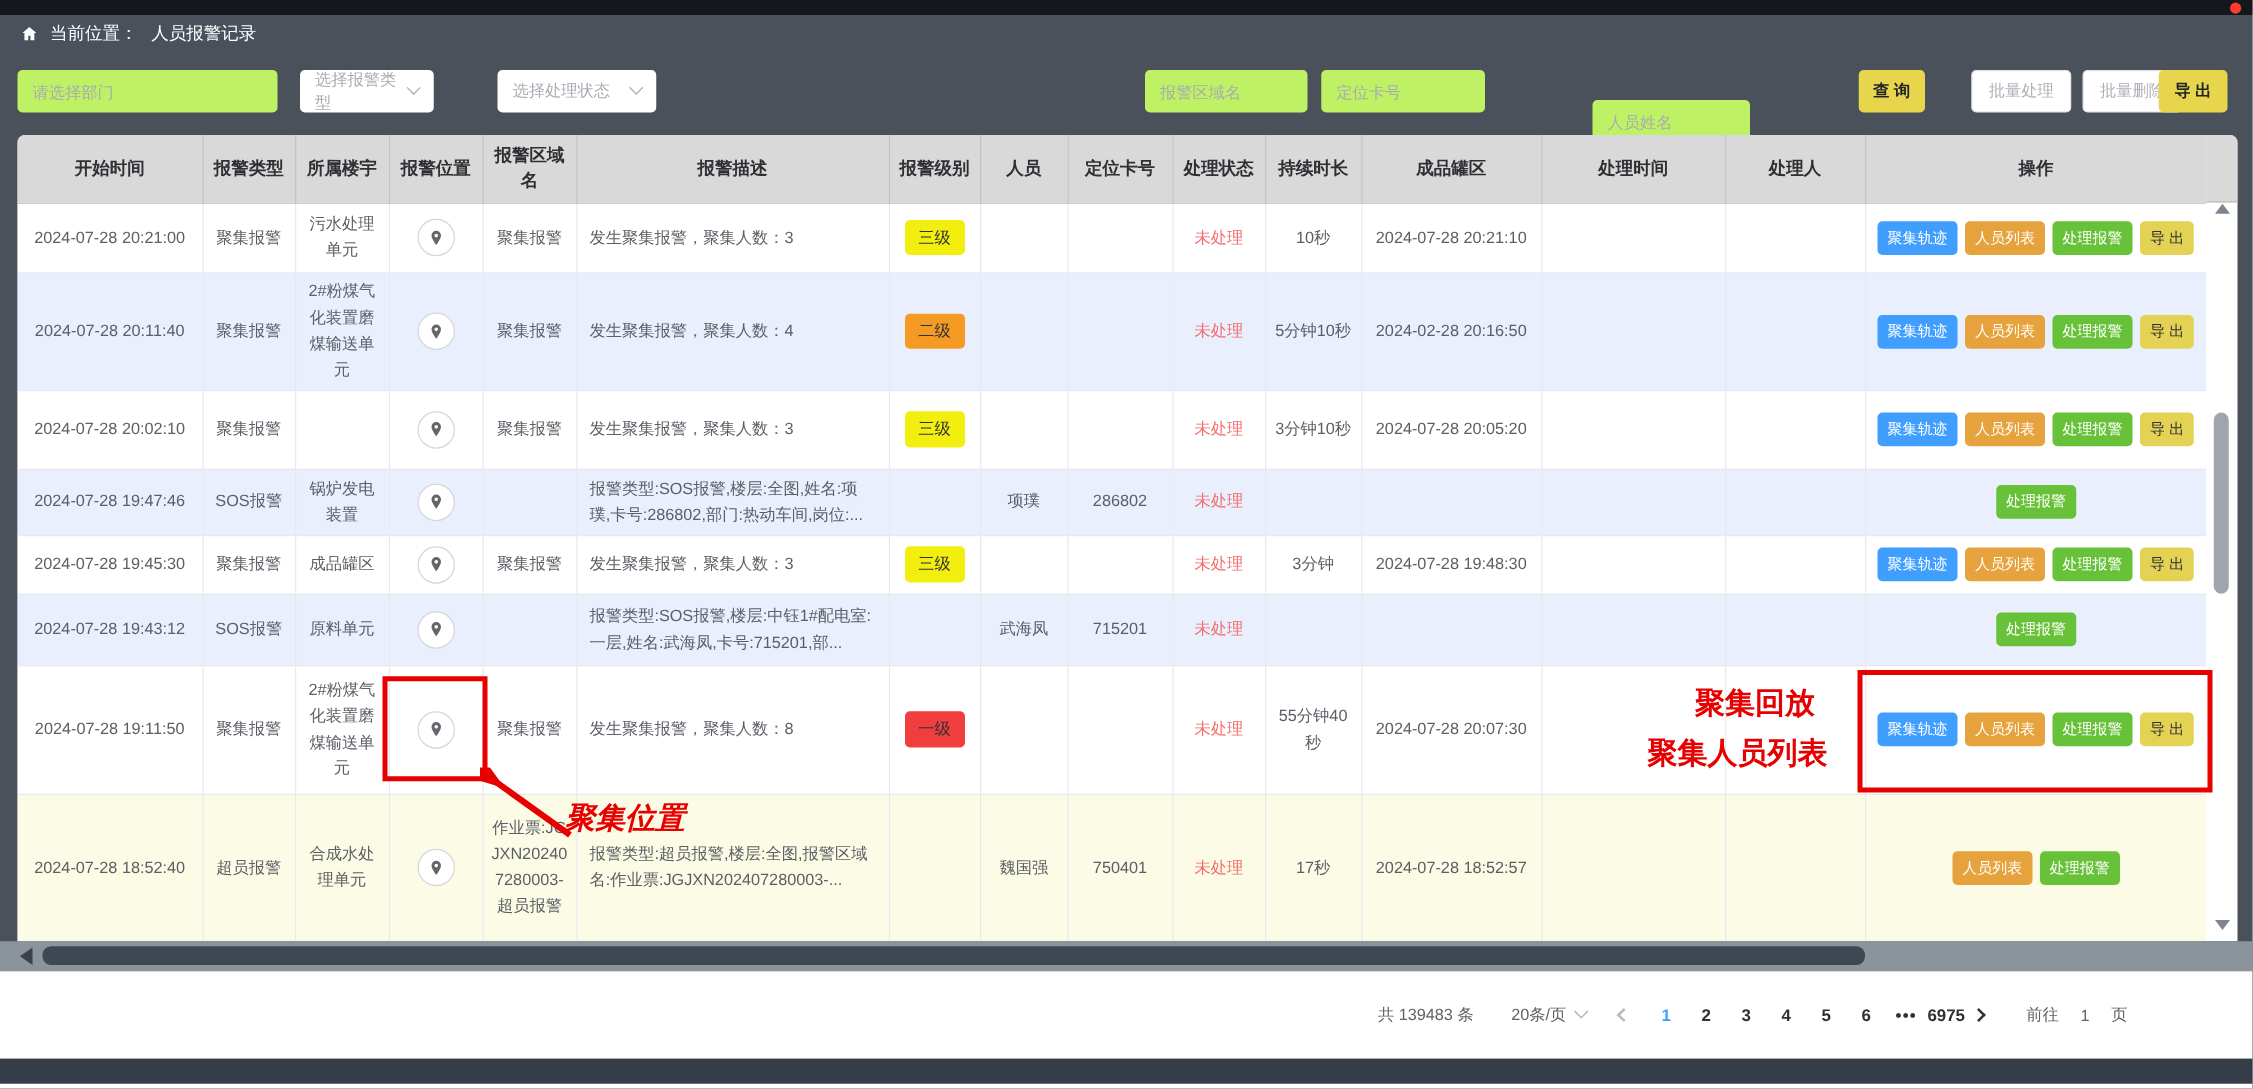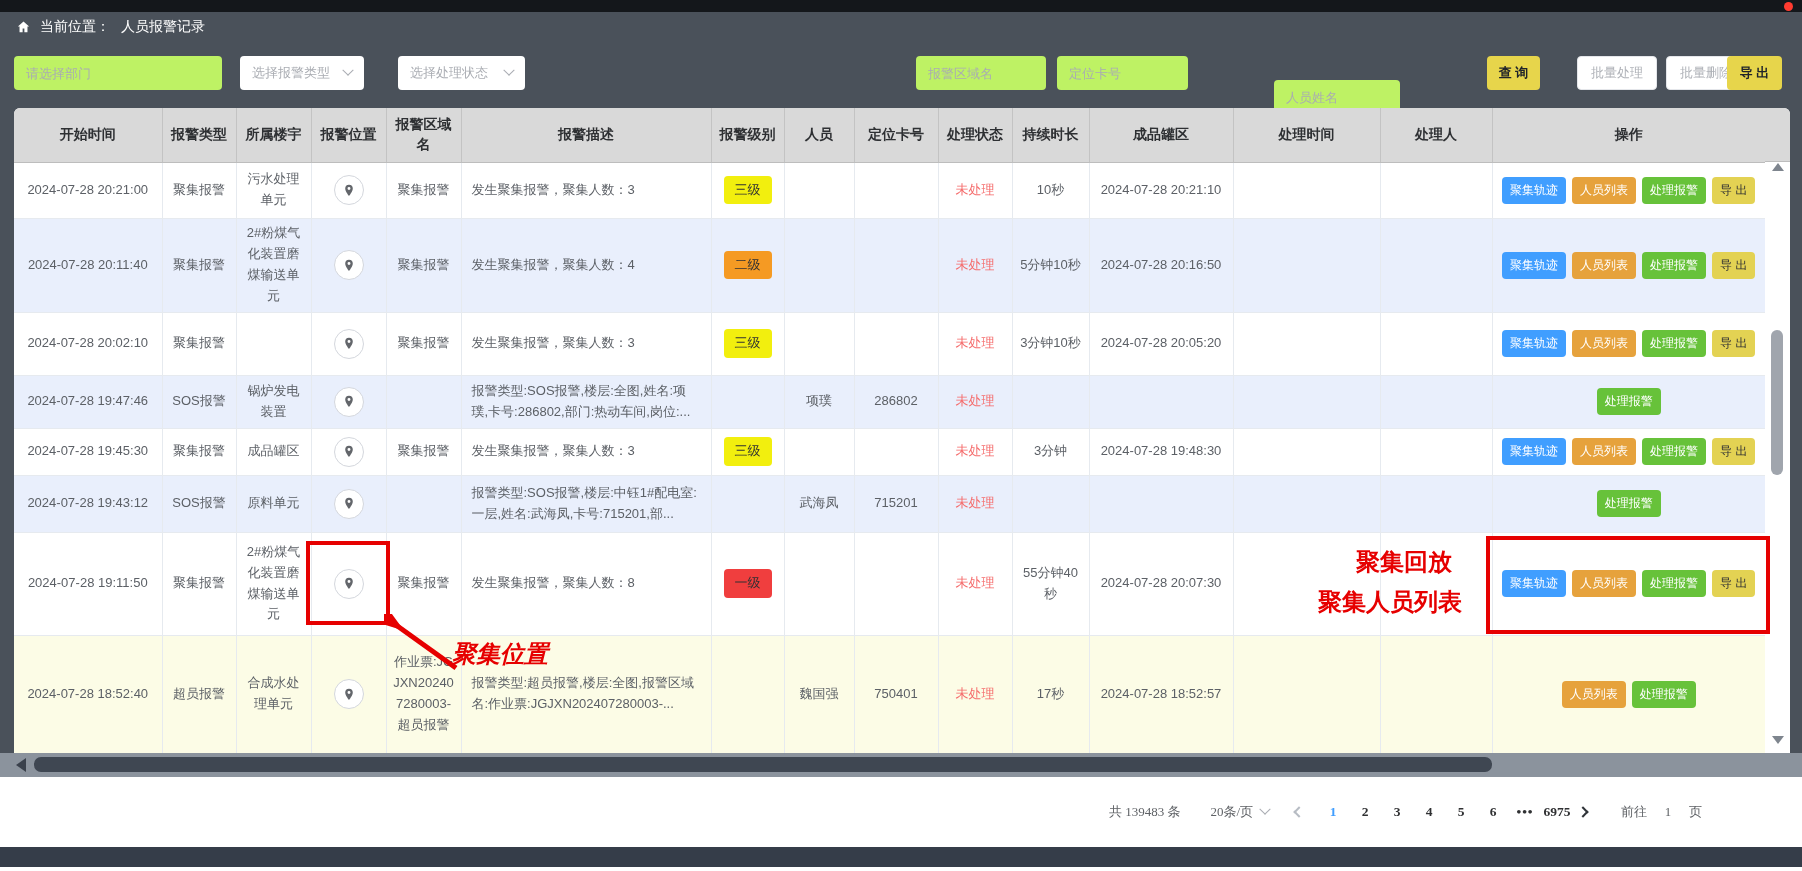--- a/index.html
+++ b/index.html
@@ -54,21 +54,21 @@
 
   
   .vs-thumb { position:absolute; left:1771px; top:330px; width:12px; height:145px; border-radius:6px; background:#a0a5ad; cursor:pointer; }
   .tri-up   { position:absolute; left:1772px; top:163px;  width:0; height:0; border-left:6px solid transparent; border-right:6px solid transparent; border-bottom:8px solid #7e858e; cursor:pointer; }
   .tri-down { position:absolute; left:1772px; top:736px; width:0; height:0; border-left:6px solid transparent; border-right:6px solid transparent; border-top:8px solid #7e858e; cursor:pointer; }
 
   
   .hstrip { position:absolute; left:0; top:753px; width:1802px; height:24px; background:#8b939d; }
   .tri-left { position:absolute; left:16px; top:758px; width:0; height:0; border-top:7px solid transparent; border-bottom:7px solid transparent; border-right:10px solid #3a414c; cursor:pointer; }
   .h-thumb { position:absolute; left:34px; top:757px; width:1458px; height:15px; border-radius:7px; background:#3f4752; cursor:pointer; }
-  .pagebar { position:absolute; left:0; top:777px; width:1802px; height:70px; background:#fff; display:flex; align-items:center; justify-content:flex-end; padding-right:100px; font-size:13px; color:#5f6266;font-family:Liberation Serif, serif; }
+  .pagebar { position:absolute; left:0; top:777px; width:1802px; height:70px; background:#fff; display:flex; align-items:center; justify-content:flex-end; padding-right:100px; font-size:13px; color:#5f6266; }
   .pg-total { margin-right:30px; }
   .pg-size { display:flex; align-items:center; gap:8px; margin-right:26px; cursor:pointer; }
   .pg-chev-prev { display:inline-block; width:8px; height:8px; border-left:2px solid #b7bcc4; border-bottom:2px solid #b7bcc4; transform:rotate(45deg); margin:0 14px 0 0; cursor:pointer; }
   .pg-chev-next { display:inline-block; width:8px; height:8px; border-right:2px solid #2f3338; border-top:2px solid #2f3338; transform:rotate(45deg); margin:0 0 0 6px; cursor:pointer; }
   .pages { display:flex; align-items:center; }
   .pg-num { min-width:32px; text-align:center; font-weight:700; color:#303133; cursor:pointer; font-size:13.5px; }
   .pg-num.active { color:#409eff; }
   .pg-goto { display:flex; align-items:center; gap:10px; margin-left:34px; color:#5f6266; }
   .pg-goto .goto-val { min-width:22px; text-align:center; cursor:text; }
   .darkstrip { position:absolute; left:0; top:847px; width:1802px; height:20px; background:#353d49; }
@@ -93,21 +93,21 @@
       <svg width="15" height="14" viewBox="0 0 24 24" fill="#ffffff">
           <path d="M12 2.6 2.4 11h2.8v10h5.3v-6.4h3V21h5.3V11h2.8z"></path>
         </svg>
     </span>
     <span>当前位置：</span>
     <span class="bc-cur">人员报警记录</span>
   </div>
 
   <div class="filters">
     <input class="f-input" style="left: 14px; width: 208px;" placeholder="请选择部门">
-    <div class="f-select" style="left:240px;width:124px">
+    <div class="f-select" style="left:240px;width:107px">
       <span class="ph">选择报警类型</span>
       <span class="chev"></span>
     </div>
     <div class="f-select" style="left:398px;width:127px">
       <span class="ph">选择处理状态</span>
       <span class="chev"></span>
     </div>
     <input class="f-input" style="left: 916px; width: 130px;" placeholder="报警区域名">
     <input class="f-input" style="left: 1057px; width: 131px;" placeholder="定位卡号">
     <input class="f-input" style="left: 1274px; width: 126px; margin-top: 24px;" placeholder="人员姓名">
@@ -186,21 +186,21 @@
                   <path d="M12 2a6.5 6.5 0 0 0-6.5 6.5c0 4.9 6.5 13 6.5 13s6.5-8.1 6.5-13A6.5 6.5 0 0 0 12 2zm0 9a2.5 2.5 0 1 1 0-5 2.5 2.5 0 0 1 0 5z"></path>
                 </svg>
               </span></td>
             <td class="c-area">聚集报警</td>
             <td class="c-desc">发生聚集报警，聚集人数：4</td>
             <td class="c-level"><span class="level-badge" style="background: rgb(245, 154, 35); color: rgb(48, 49, 51);">二级</span></td>
             <td class="c-person"></td>
             <td class="c-card"></td>
             <td class="c-status">未处理</td>
             <td class="c-duration">5分钟10秒</td>
-            <td class="c-end">2024-07-28 20:16:50</td>
+            <td class="c-end">2024-02-28 20:16:50</td>
             <td class="c-htime"></td>
             <td class="c-handler"></td>
             <td class="c-actions"><button class="act-btn" style="background: rgb(64, 158, 255); color: rgb(255, 255, 255);">聚集轨迹</button><button class="act-btn" style="background: rgb(230, 162, 60); color: rgb(255, 255, 255);">人员列表</button><button class="act-btn" style="background: rgb(103, 194, 58); color: rgb(255, 255, 255);">处理报警</button><button class="act-btn" style="background: rgb(227, 210, 83); color: rgb(48, 49, 51);">导 出</button></td>
           </tr>
           <tr class="tr-white" style="height: 63px;">
             <td class="c-time">2024-07-28 20:02:10</td>
             <td class="c-type">聚集报警</td>
             <td class="c-building"></td>
             <td class="c-pin"><span class="pin-circle">
                 <svg width="14" height="15" viewBox="0 0 24 24" fill="#63666b">

